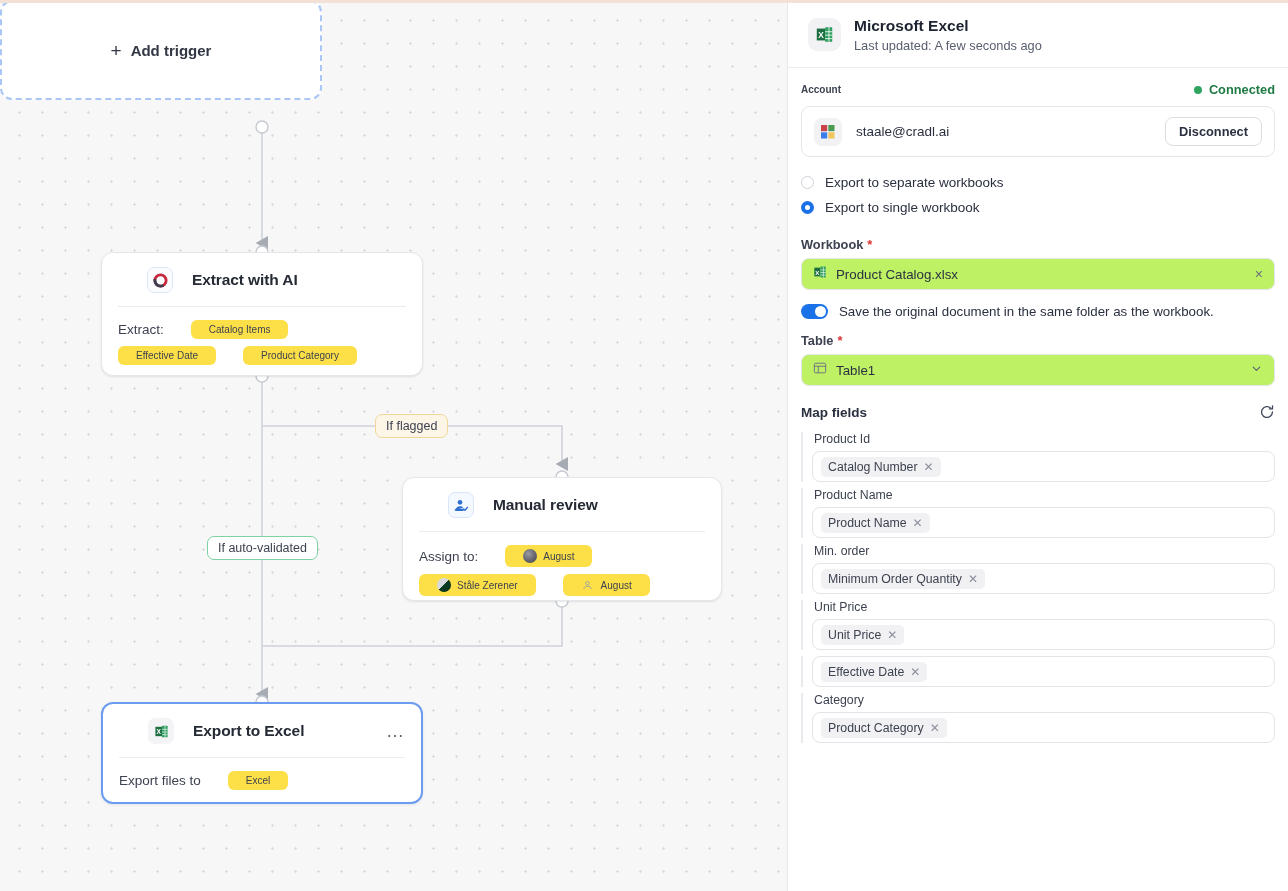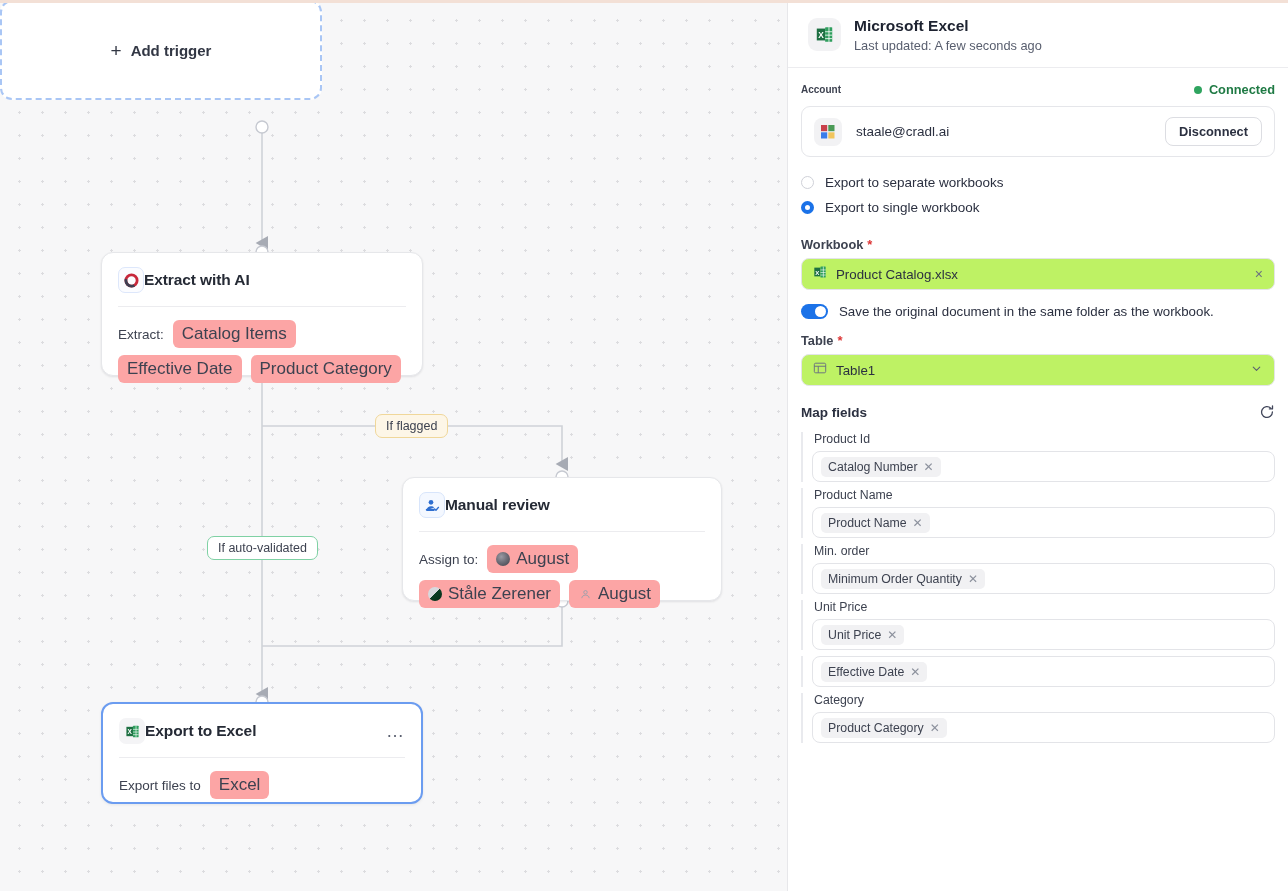--- a/index.html
+++ b/index.html
@@ -55,32 +55,33 @@
     display: flex; align-items: center; justify-content: center;
     box-shadow: none;
   }
   .add-trigger-inner {
     display: flex; align-items: center; gap: 9px;
     font-size: 15px; font-weight: 700; color: #323744;
   }
   .plus-glyph { font-size: 19px; font-weight: 400; color: #323744; line-height: 1; }
 
   .node-head {
-    display: flex; align-items: center; gap: 0;
+    display: flex; align-items: center; gap: 19px;
     padding: 14px 16px 13px 16px;
+    margin-left: 29px;
   }
   .node-title { font-size: 15.5px; font-weight: 700; color: #252a35; letter-spacing: -.1px; }
   .node-divider { height: 1px; background: #ececef; margin: 0 16px; }
-  .node-body { padding: 13px 16px 15px 16px; display: flex; flex-wrap: wrap; align-items: center; gap: 7px 9px; }
+  .node-body { padding: 13px 16px 15px 16px; display: flex; flex-wrap: wrap; align-items: center; gap: 7px 27px; }
   .node-body-label { font-size: 13.5px; color: #3d4250; }
 
   .chip {
     display: inline-flex; align-items: center; gap: 6px;
-    background: #fca5a5; border-radius: 6px;
-    padding: 4px 9px; font-size: 17px; color: #3d4250; white-space: nowrap;
+    background: #fde047; border-radius: 6px;
+    padding: 4px 18px; font-size: 10px; color: #3d4250; white-space: nowrap;
   }
 
   .icon-box {
     width: 26px; height: 26px; border-radius: 7px;
     display: flex; align-items: center; justify-content: center;
     flex: none;
   }
   .icon-box.ai { background: #fbfcff; border: 1px solid #dde7fb; }
   .icon-box.person { background: #f4f8ff; border: 1px solid #d8e5fb; }
   .icon-box.excel { background: #f4f4f6; }

